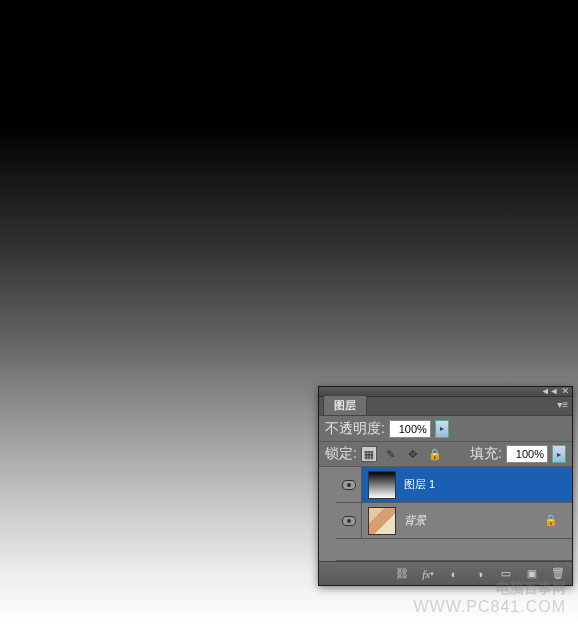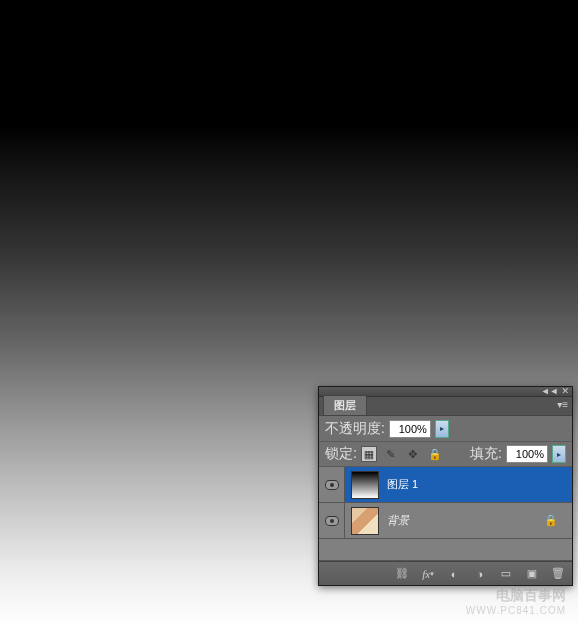--- a/index.html
+++ b/index.html
@@ -131,20 +131,21 @@
   font-size: 11px;
   color: #333;
 }
 .lock-icons .ic.box {
   background: #ccc;
   border: 1px solid #555;
 }
 .spacer { flex: 1; }
 .layers-list {
   background: #808080;
+  padding-left: 17px;
 }
 .layer-row {
   display: flex;
   align-items: center;
   border-bottom: 1px solid #555;
   height: 36px;
 }
 .vis-col {
   width: 26px;
   height: 100%;
@@ -222,21 +223,21 @@
 }
 .watermark {
   position: absolute;
   right: 12px;
   bottom: 9px;
   text-align: right;
   opacity: 0.35;
   color: #888;
 }
 .watermark .wm1 { font-size: 14px; font-weight: bold; }
-.watermark .wm2 { font-size: 10px; letter-spacing: 1px; }
+.watermark .wm2 { font-size: 16px; letter-spacing: 1px; }
 </style>
 </head>
 <body>
 
 <div class="panel">
   <div class="panel-header-top">
     <span class="ctrl">◄◄</span>
     <span class="ctrl">✕</span>
   </div>
   <div class="panel-tabs">

